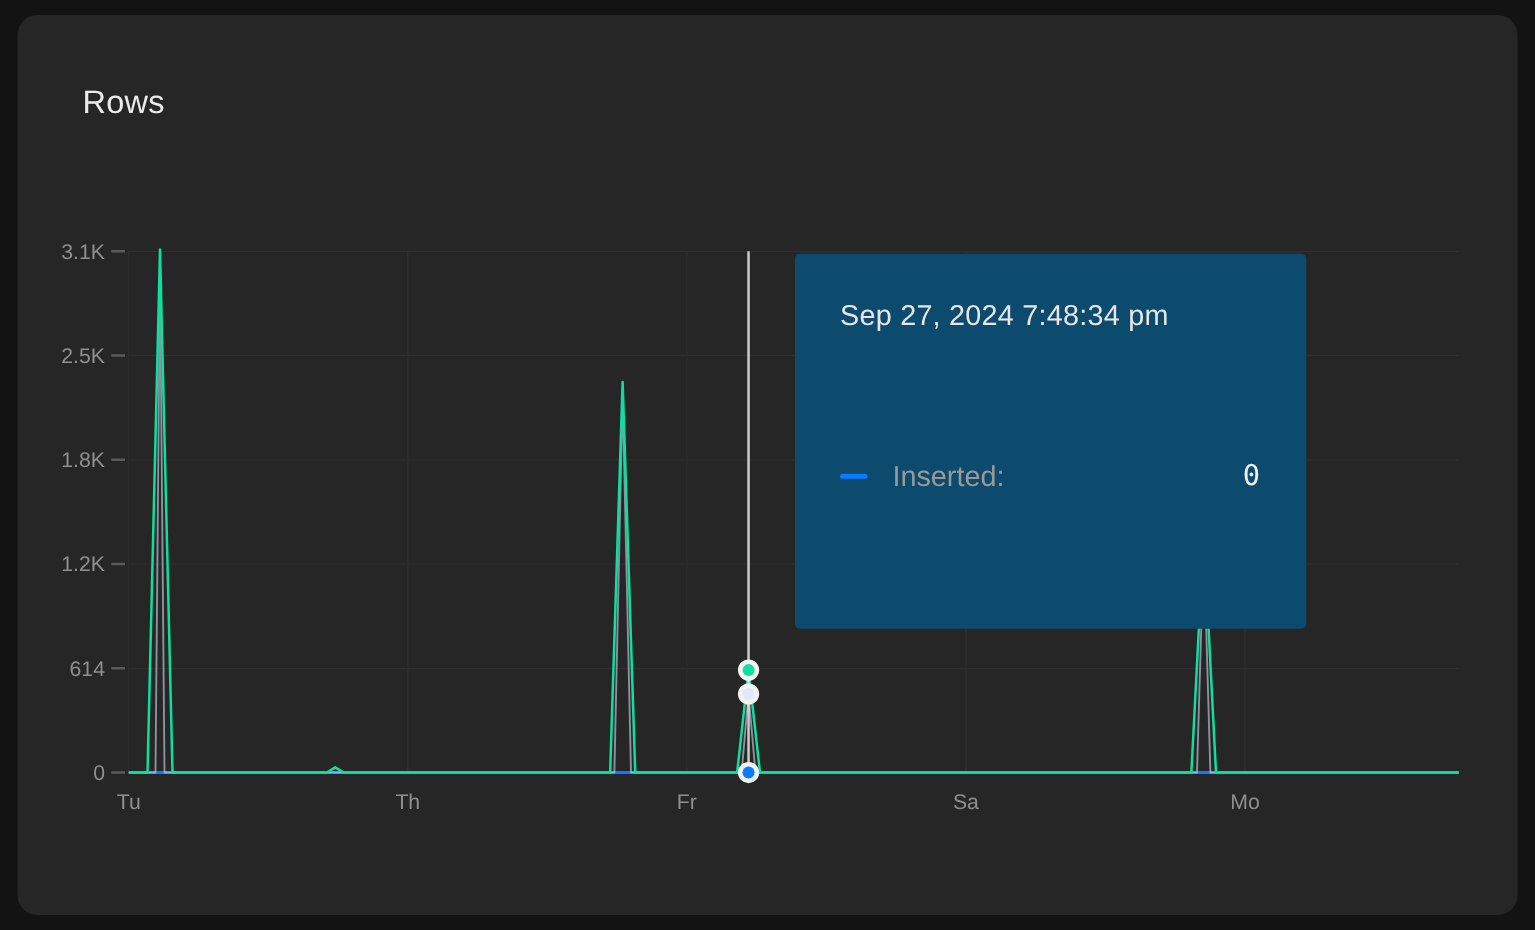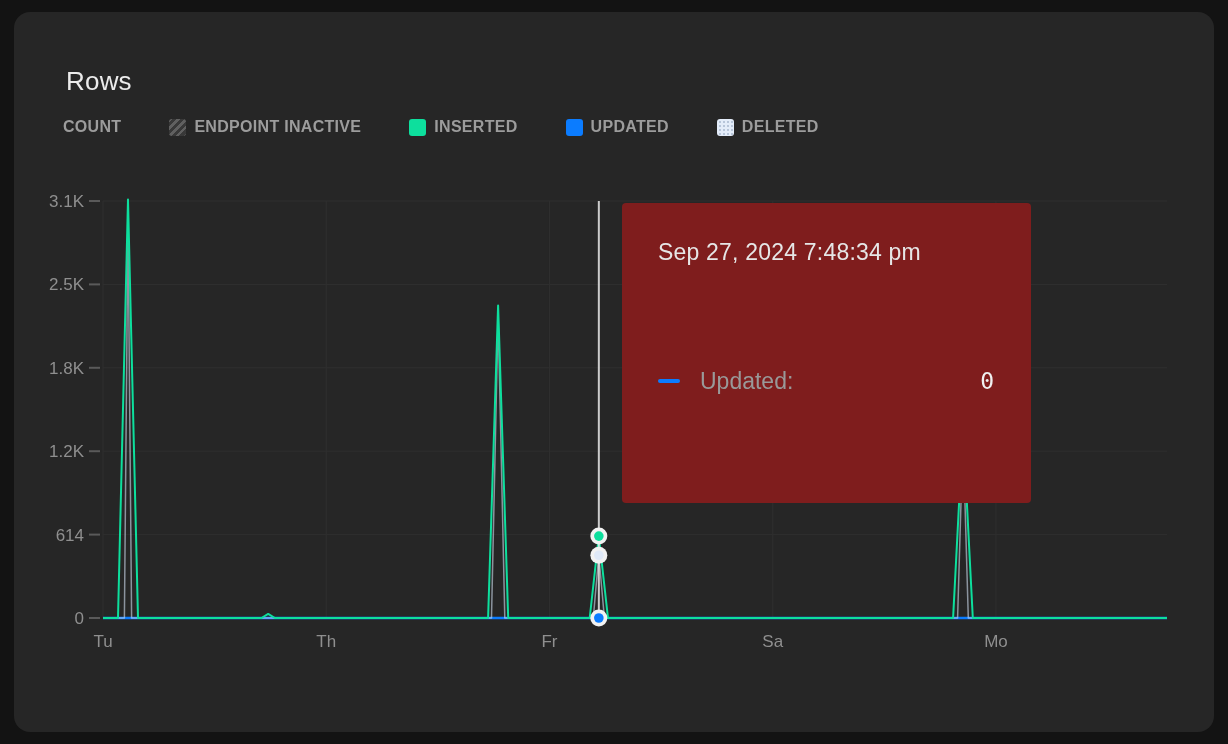--- a/index.html
+++ b/index.html
@@ -23,61 +23,40 @@
   .sq-inserted { background:#0ddf9d; }
   .sq-updated { background:#0b7cff; }
   .sq-deleted { background-color:#e3ecf9;
                 background-image:radial-gradient(#b7c5d9 1px, rgba(0,0,0,0) 1px);
                 background-size:4px 4px; background-position:1px 1px; }
 
   svg.chart { position:absolute; left:0; top:0; width:1228px; height:744px; }
   .ytick-label { font-size:17px; fill:#8f8f8f; }
   .xtick-label { font-size:17px; fill:#8f8f8f; }
 
-  .tooltip { position:absolute; left:622px; top:203px; width:409px; height:300px;
-             background:#7f1d1d; border-radius:4px; z-index:5; }
+  .tooltip { position:absolute; left:636px; top:203px; width:409px; height:300px;
+             background:#0c4a6e; border-radius:4px; z-index:5; }
   .tt-title { position:absolute; left:36px; top:36px; font-size:23px;
               color:#e6e6e6; letter-spacing:0.2px; }
   .tt-row { position:absolute; left:36px; right:37px; height:28px;
             display:flex; align-items:center; }
   .tt-row-0 { top:108px; } .tt-row-1 { top:164px; } .tt-row-2 { top:220px; }
   .tt-dash { width:22px; height:4px; border-radius:2px; margin-right:20px; flex:0 0 auto; }
   .tt-label { font-size:23px; color:#999999; }
   .tt-value { margin-left:auto; font-family:"DejaVu Sans Mono", monospace;
               font-size:23px; color:#f0f0f0; }
 </style>
 </head>
 <body>
 
 <div class="stage">
   <div class="card"></div>
 
   <div class="page-title">Rows</div>
 
-  <div class="legend">
-    <div class="legend-item">
-      <span class="legend-label">COUNT</span>
-    </div>
-    <div class="legend-item">
-      <span class="sq sq-striped"></span>
-      <span class="legend-label">ENDPOINT INACTIVE</span>
-    </div>
-    <div class="legend-item">
-      <span class="sq sq-inserted"></span>
-      <span class="legend-label">INSERTED</span>
-    </div>
-    <div class="legend-item">
-      <span class="sq sq-updated"></span>
-      <span class="legend-label">UPDATED</span>
-    </div>
-    <div class="legend-item">
-      <span class="sq sq-deleted"></span>
-      <span class="legend-label">DELETED</span>
-    </div>
-  </div>
 
   <svg class="chart" id="chart-svg" viewBox="0 0 1228 744">
       <line x1="103" x2="1167" y1="201" y2="201" stroke="#2f2f2f" stroke-width="1"></line>
       <line x1="103" x2="1167" y1="284.4" y2="284.4" stroke="#2f2f2f" stroke-width="1"></line>
       <line x1="103" x2="1167" y1="367.8" y2="367.8" stroke="#2f2f2f" stroke-width="1"></line>
       <line x1="103" x2="1167" y1="451.2" y2="451.2" stroke="#2f2f2f" stroke-width="1"></line>
       <line x1="103" x2="1167" y1="534.6" y2="534.6" stroke="#2f2f2f" stroke-width="1"></line>
       <line x1="103" x2="1167" y1="618" y2="618" stroke="#2f2f2f" stroke-width="1"></line>
       <line x1="103" x2="103" y1="201" y2="618" stroke="#2f2f2f" stroke-width="1"></line>
       <line x1="326.24800671422577" x2="326.24800671422577" y1="201" y2="618" stroke="#2f2f2f" stroke-width="1"></line>
@@ -110,17 +89,17 @@
       <circle cx="598.8338229122955" cy="555.2462540716613" r="8.5" fill="#f2f2f2"></circle>
       <circle cx="598.8338229122955" cy="555.2462540716613" r="4.8" fill="#dfe9f8"></circle>
       <circle cx="598.8338229122955" cy="618" r="8.5" fill="#f2f2f2"></circle>
       <circle cx="598.8338229122955" cy="618" r="4.8" fill="#0b7cff"></circle>
     </svg>
 
   <div class="tooltip">
     <div class="tt-title">Sep 27, 2024 7:48:34 pm</div>
     <div class="tt-row tt-row-1">
       <span class="tt-dash" id="dash-1" style="background: rgb(11, 124, 255);"></span>
-      <span class="tt-label">Updated:</span>
+      <span class="tt-label">Inserted:</span>
       <span class="tt-value">0</span>
     </div>
   </div>
 </div>
 
 </body></html>

